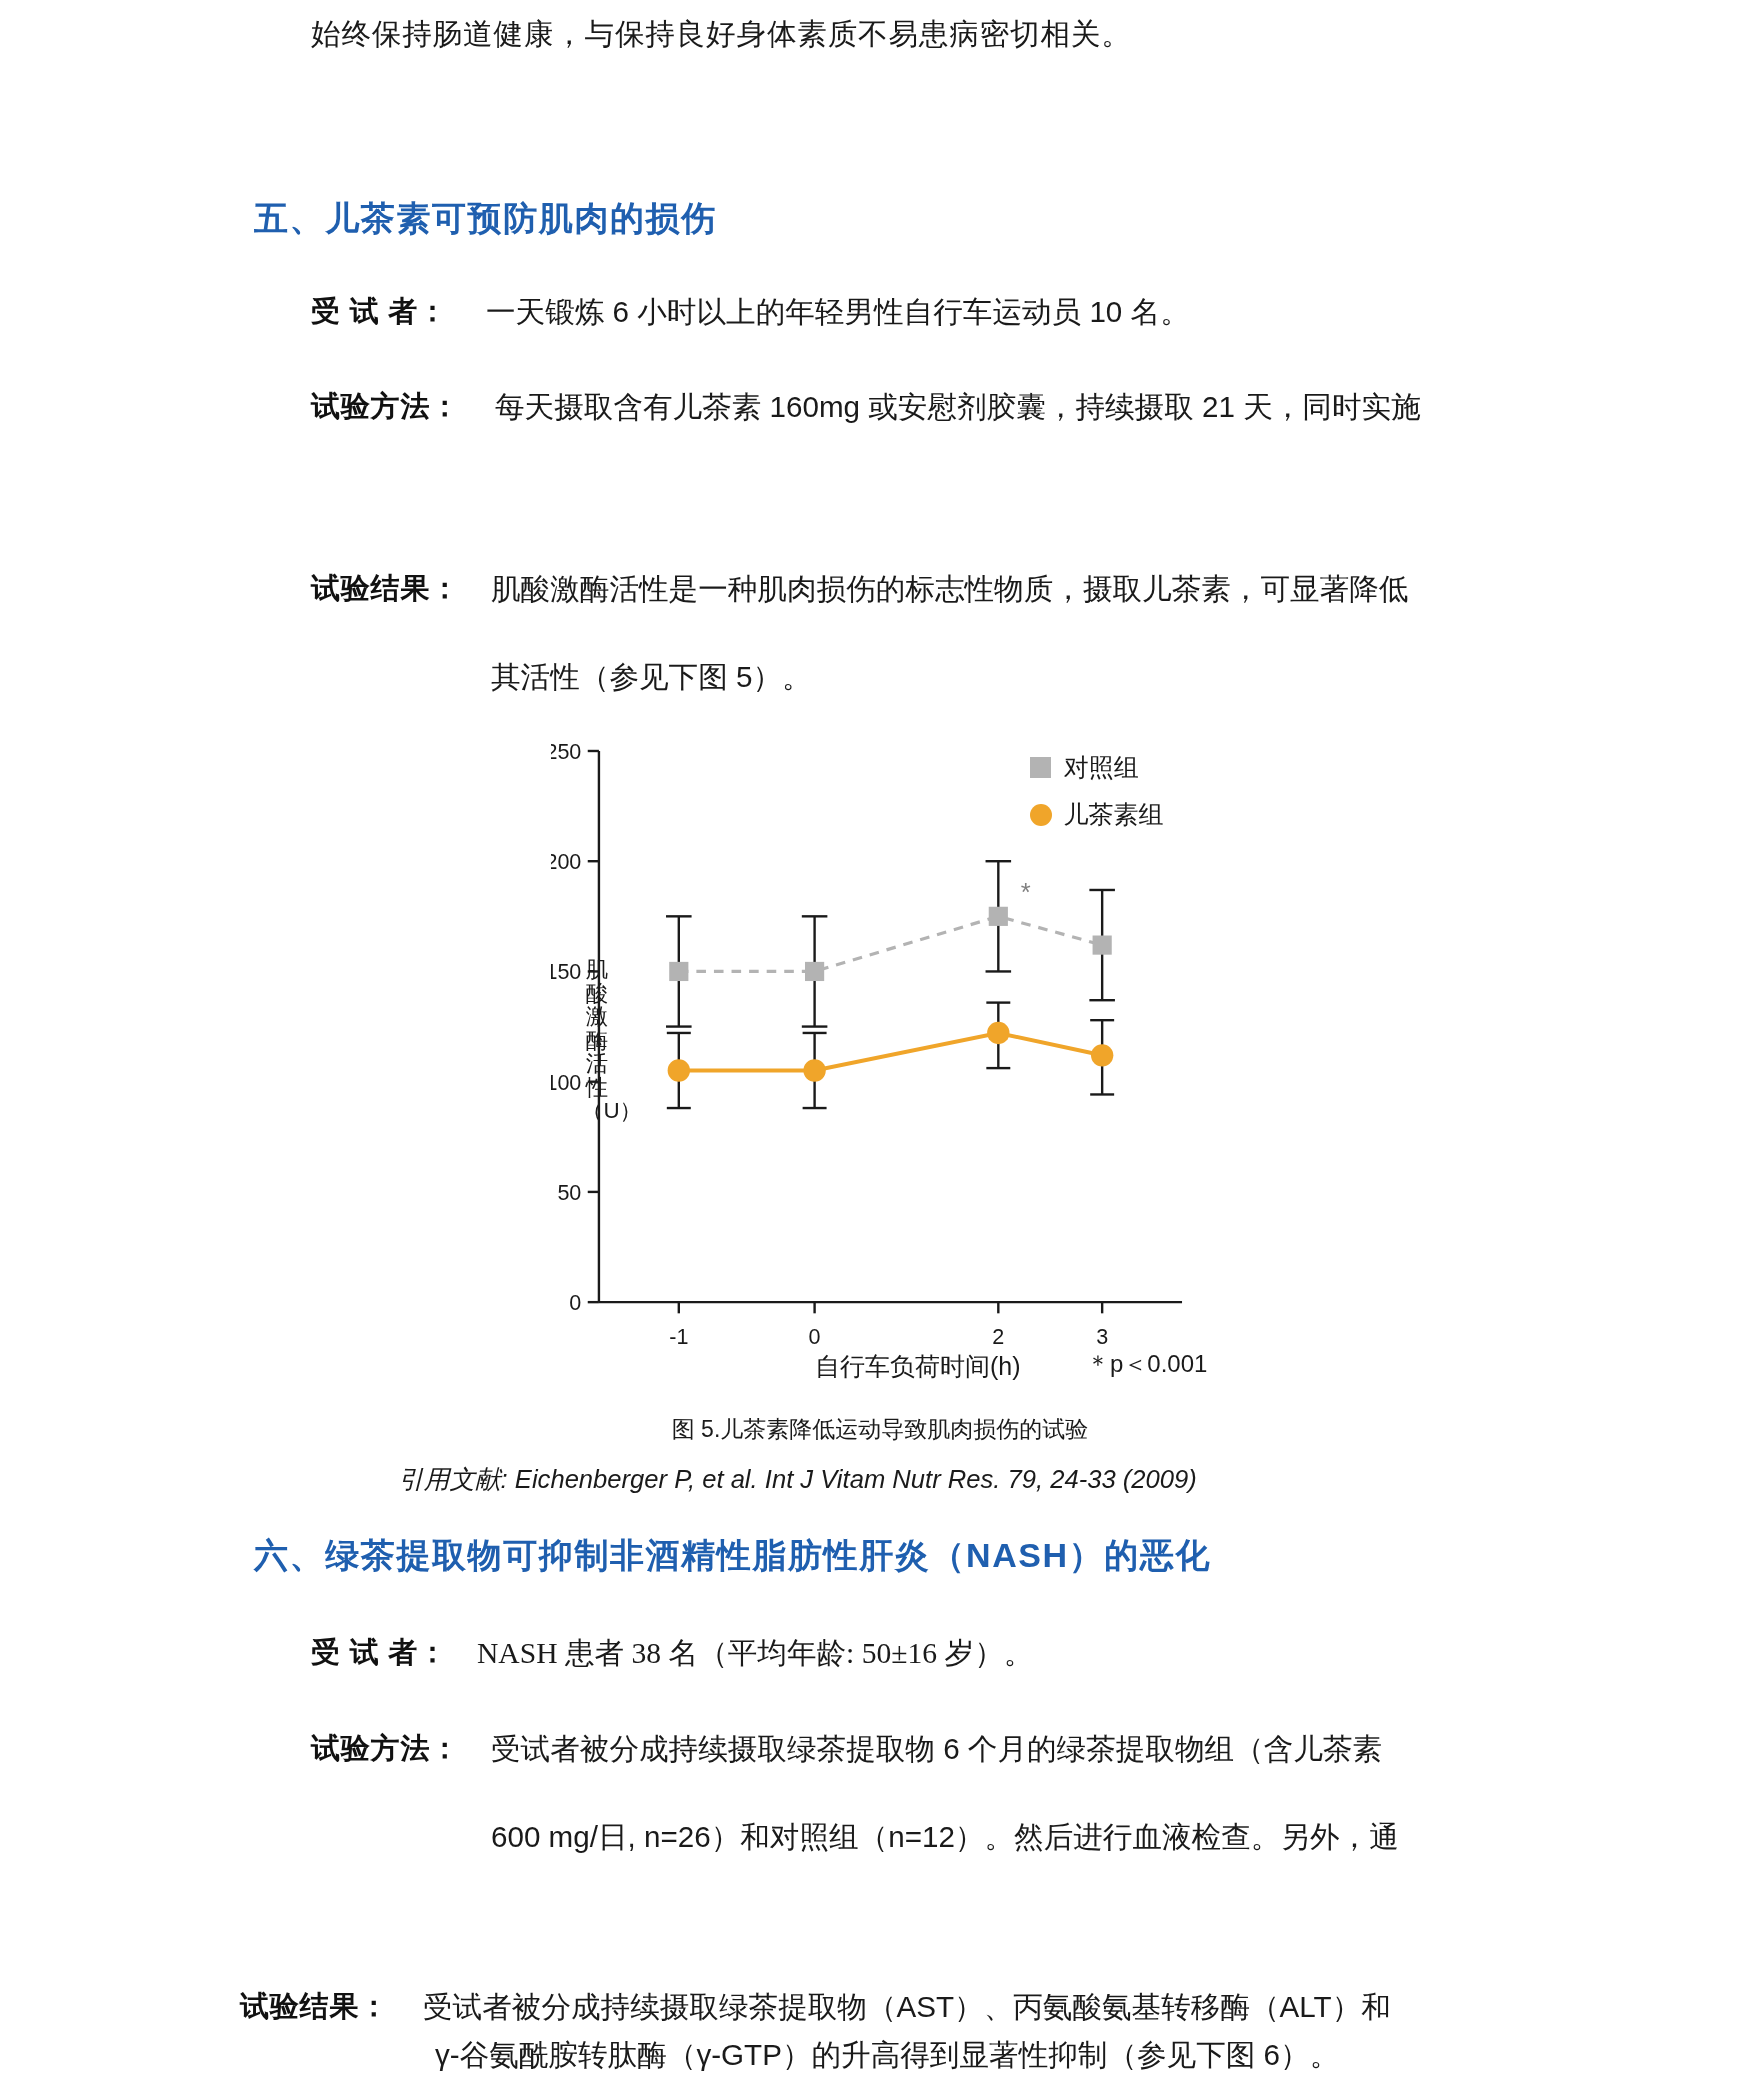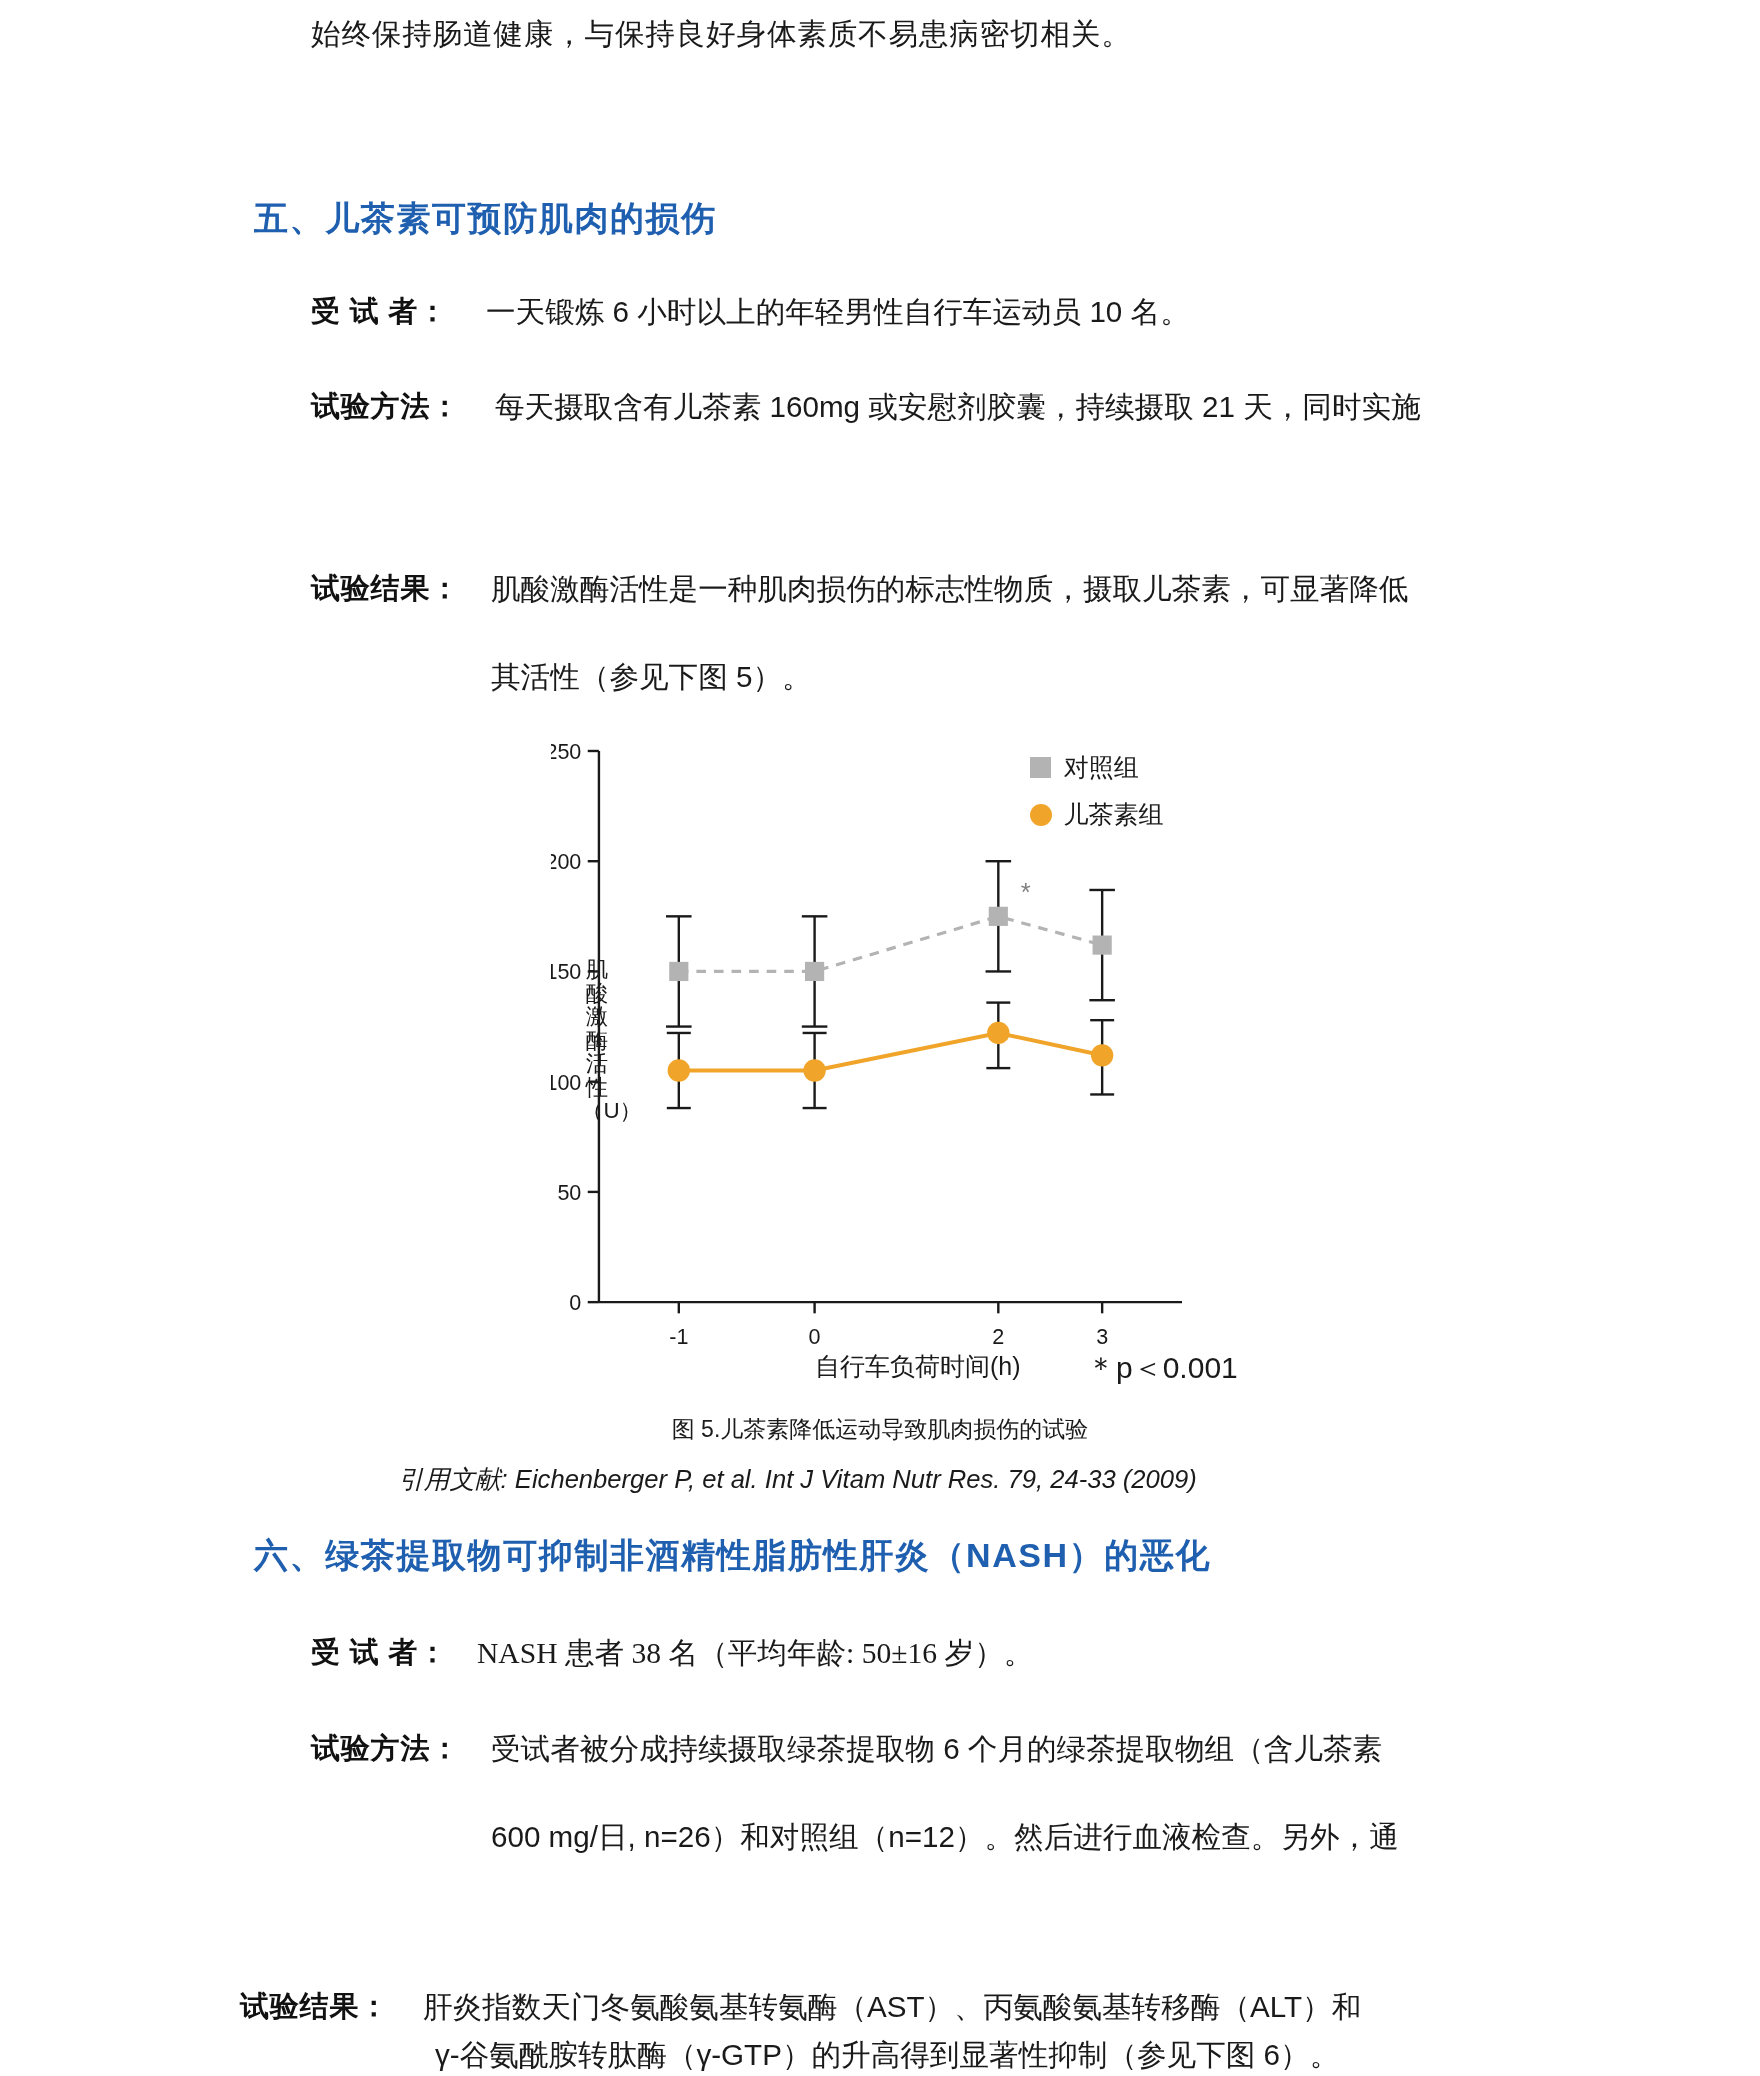--- a/index.html
+++ b/index.html
@@ -103,21 +103,21 @@
     left: 815px;
     top: 1350px;
     font-size: 25px;
     color: #1a1a1a;
     white-space: nowrap;
   }
   .p-note {
     position: absolute;
     left: 1086px;
     top: 1348px;
-    font-size: 30px;
+    font-size: 24px;
     color: #1a1a1a;
     white-space: nowrap;
   }
   .fig-caption {
     position: absolute;
     left: 0;
     top: 1414px;
     width: 1760px;
     text-align: center;
     font-size: 23px;
@@ -262,17 +262,17 @@
   <div class="heading h6">六、绿茶提取物可抑制非酒精性脂肪性肝炎（NASH）的恶化</div>
 
   <div class="label" style="left:311px; top:1633px;">受 试 者：</div>
   <div class="body-text" style="left:477px; top:1633px;font-family:Liberation Serif, serif;">NASH 患者 38 名（平均年龄: 50±16 岁）。</div>
 
   <div class="label" style="left:311px; top:1729px;">试验方法：</div>
   <div class="body-text" style="left:491px; top:1729px;">受试者被分成持续摄取绿茶提取物 6 个月的绿茶提取物组（含儿茶素</div>
   <div class="body-text" style="left:491px; top:1817px;">600 mg/日, n=26）和对照组（n=12）。然后进行血液检查。另外，通</div>
 
   <div class="label" style="left:240px; top:1987px;">试验结果：</div>
-  <div class="body-text" style="left:423px; top:1987px;">肝炎指数天门冬氨酸氨基转氨酶（AST）、丙氨酸氨基转移酶（ALT）和</div>
+  <div class="body-text" style="left:423px; top:1987px;">受试者被分成持续摄取绿茶提取物（AST）、丙氨酸氨基转移酶（ALT）和</div>
   <div class="body-text" style="left:435px; top:2035px;">γ-谷氨酰胺转肽酶（γ-GTP）的升高得到显著性抑制（参见下图 6）。</div>
 
 </div>
 
 
 </body></html>

